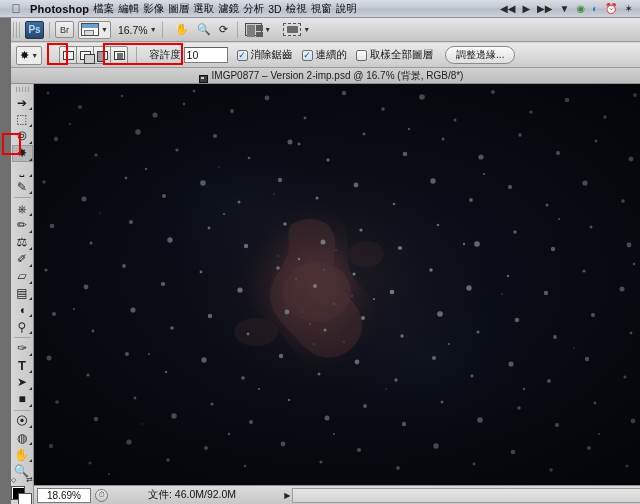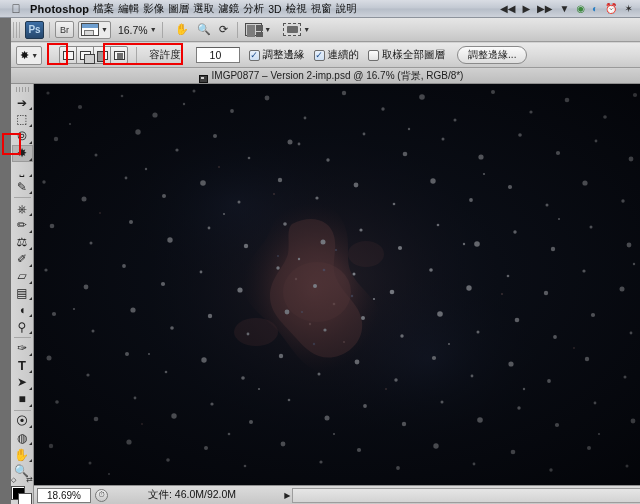--- a/index.html
+++ b/index.html
@@ -107,23 +107,23 @@
     margin-left: -1px; display: flex; align-items: center; justify-content: center;
   }
   .boolbtn:first-child { margin-left: 0; border-radius: 2px 0 0 2px; }
   .boolbtn:last-child  { border-radius: 0 2px 2px 0; }
   .bsq { width: 11px; height: 9px; border: 1px solid #3c3c3c; background: #f6f6f6; position: relative; }
   .bsq.half::after{content:"";position:absolute;left:-1px;top:-1px;width:6px;height:9px;background:#9a9a9a;border:1px solid #3c3c3c;}
   .bsq.two::after{content:"";position:absolute;left:3px;top:2px;width:9px;height:8px;border:1px solid #3c3c3c;background:#cfcfcf;}
   .bsq.inner::after{content:"";position:absolute;left:2px;top:1px;width:6px;height:6px;background:#6e6e6e;}
   .opt-label { margin-left: 7px; font-size: 10.5px; }
   .tol-input {
-    width: 44px; height: 16px; margin-left: 12px;
+    width: 44px; height: 16px; margin-left: 0;
     background: #fff; border: 1px solid #7c7c7c; border-top-color:#606060;
-    font-size: 10.5px; color: #111; padding: 0 13px; line-height: 14px;
+    font-size: 10.5px; color: #111; padding: 0 2px; line-height: 14px;
   }
   .chk-wrap { display: flex; align-items: center; margin-left: 9px; font-size: 10.5px; }
   .chk {
     width: 11px; height: 11px; border: 1px solid #6e6e6e; border-radius: 2px;
     background: linear-gradient(to bottom,#fdfdfd,#e2e2e2); margin-right: 3px;
     display: flex; align-items: center; justify-content: center;
     font-size: 9px; color: #1b4c8c; line-height: 1;
   }
   .chk.on { background: linear-gradient(to bottom,#e8f0fa,#cfe0f3); }
   .refine-btn {
@@ -296,21 +296,21 @@
         <div class="boolbtn">
             <span class="bsq inner"></span>
           </div>
       </div>
       <div class="vsep" style="margin-left:8px"></div>
       <div class="opt-label">容許度:</div>
       <div class="tol-input">10</div>
 
       <div class="chk-wrap">
         <span class="chk on">✓</span>
-        <span>調整邊緣</span>
+        <span>消除鋸齒</span>
       </div>
       <div class="chk-wrap">
         <span class="chk on">✓</span>
         <span>連續的</span>
       </div>
       <div class="chk-wrap">
         <span class="chk"></span>
         <span>取樣全部圖層</span>
       </div>
       <div class="refine-btn">調整邊緣...</div>

